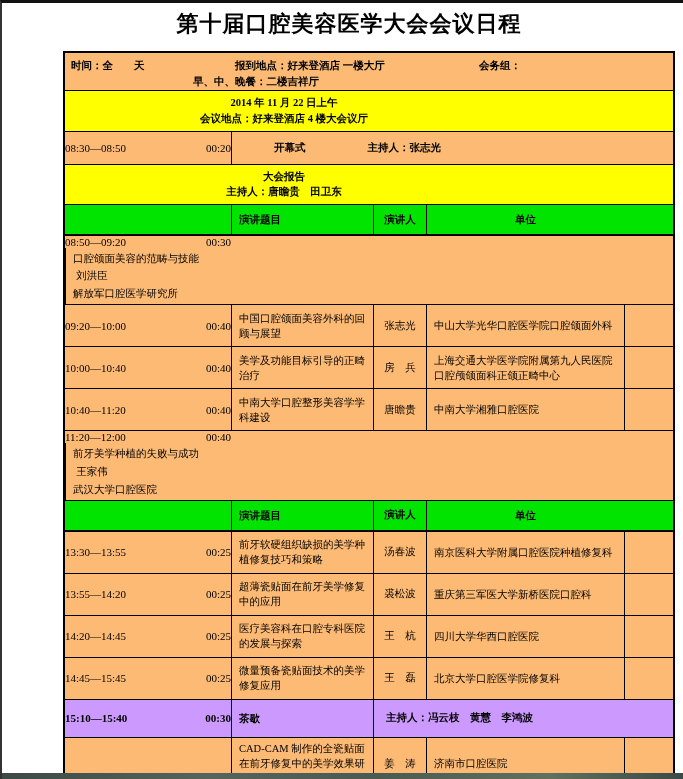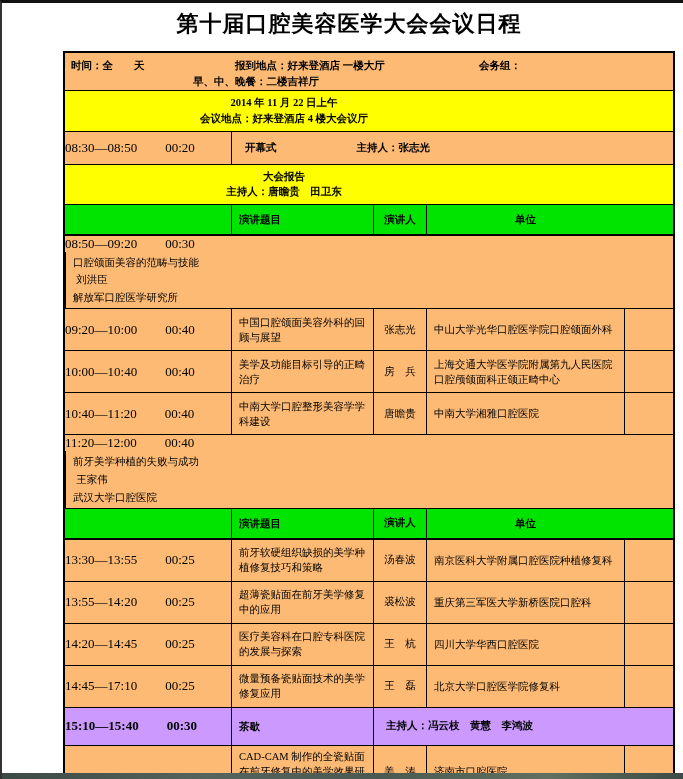--- a/index.html
+++ b/index.html
@@ -9,41 +9,41 @@
           border-top:3px solid #111; border-left:2px solid #333; }
   .title { position:absolute; top:6px; left:12px; width:670px; text-align:center;
            font-size:22px; font-weight:bold; letter-spacing:1px;
            font-family:"Liberation Sans","DejaVu Sans",sans-serif; }
   .tbl { position:absolute; left:61px; top:48px; width:612px;
          border:2px solid #000; border-bottom:none; font-size:10.5px; }
   .row { display:flex; border-bottom:1px solid #000; background:#fdba74; align-items:stretch; }
   .row.thick { border-bottom:2px solid #000; }
   
   .c { display:flex; align-items:center; }
-  .c-time { width:166px; justify-content:flex-start; gap:28px;
-            font-size:13px; flex-shrink:0; }
+  .c-time { width:166px; justify-content:space-between; gap:12px;
+            font-size:11px; flex-shrink:0; }
   .c-topic { width:142px; border-left:1px solid #000; padding:3px 5px 3px 7px;
              line-height:1.45; flex-shrink:0; }
   .c-speaker { width:53px; border-left:1px solid #000; justify-content:center;
                text-align:center; flex-shrink:0; }
   .c-unit { width:198px; border-left:1px solid #000; padding:3px 4px 3px 7px;
             line-height:1.45; flex-shrink:0; }
   .c-extra { flex:1; border-left:1px solid #000; }
   
   .band { display:block; text-align:center; font-weight:bold; padding:4px 170px 4px 0;
           line-height:1.5; }
   .g1 { background:#92D050; min-height:38px; padding-top:11px; }
   .yel { background:#FFFF00; }
   .band-line { display:block; }
   
   .info { position:relative; min-height:38px; display:block; }
   .info span { position:absolute; white-space:nowrap; font-weight:bold; }
   
   .open-content { flex:1; border-left:1px solid #000; display:flex; align-items:center;
-                  gap:80px; padding-left:13px; font-weight:bold; }
+                  gap:62px; padding-left:42px; font-weight:bold; }
   
   .ghead { background:#00E400; font-weight:bold; min-height:31px; }
   .ghead .c-time { background:#00E400; }
   .ghead .c-unit { justify-content:center; text-align:center; padding:3px 0; }
   .ghead .c-extra { border-left:none; }
   
   .h1l { min-height:35px;flex-direction:column; }
   .h2l { min-height:42px; }
   
   .purple { background:#CC99FF; font-weight:bold; min-height:38px; }
@@ -183,21 +183,21 @@
           <span>14:20—14:45</span>
           <span>00:25</span>
         </div>
       <div class="c c-topic">医疗美容科在口腔专科医院的发展与探索</div>
       <div class="c c-speaker">王　杭</div>
       <div class="c c-unit">四川大学华西口腔医院</div>
       <div class="c c-extra"></div>
     </div>
     <div class="row h2l">
       <div class="c c-time">
-          <span>14:45—17:10</span>
+          <span>14:45—15:45</span>
           <span>00:25</span>
         </div>
       <div class="c c-topic">微量预备瓷贴面技术的美学修复应用</div>
       <div class="c c-speaker">王　磊</div>
       <div class="c c-unit">北京大学口腔医学院修复科</div>
       <div class="c c-extra"></div>
     </div>
 
     <div class="row purple">
       <div class="c c-time">

